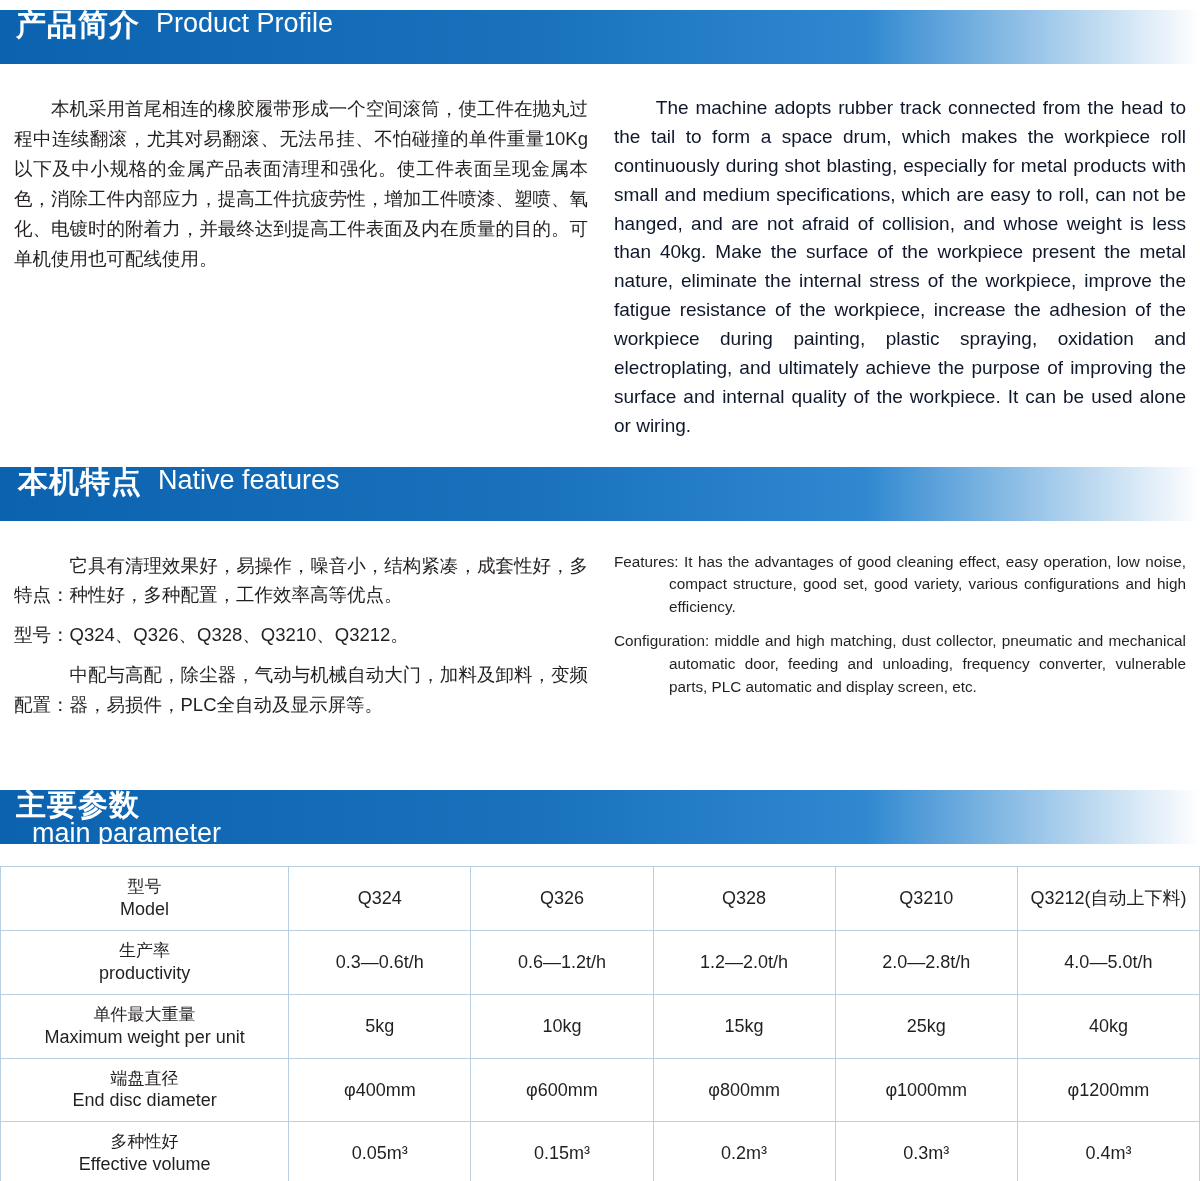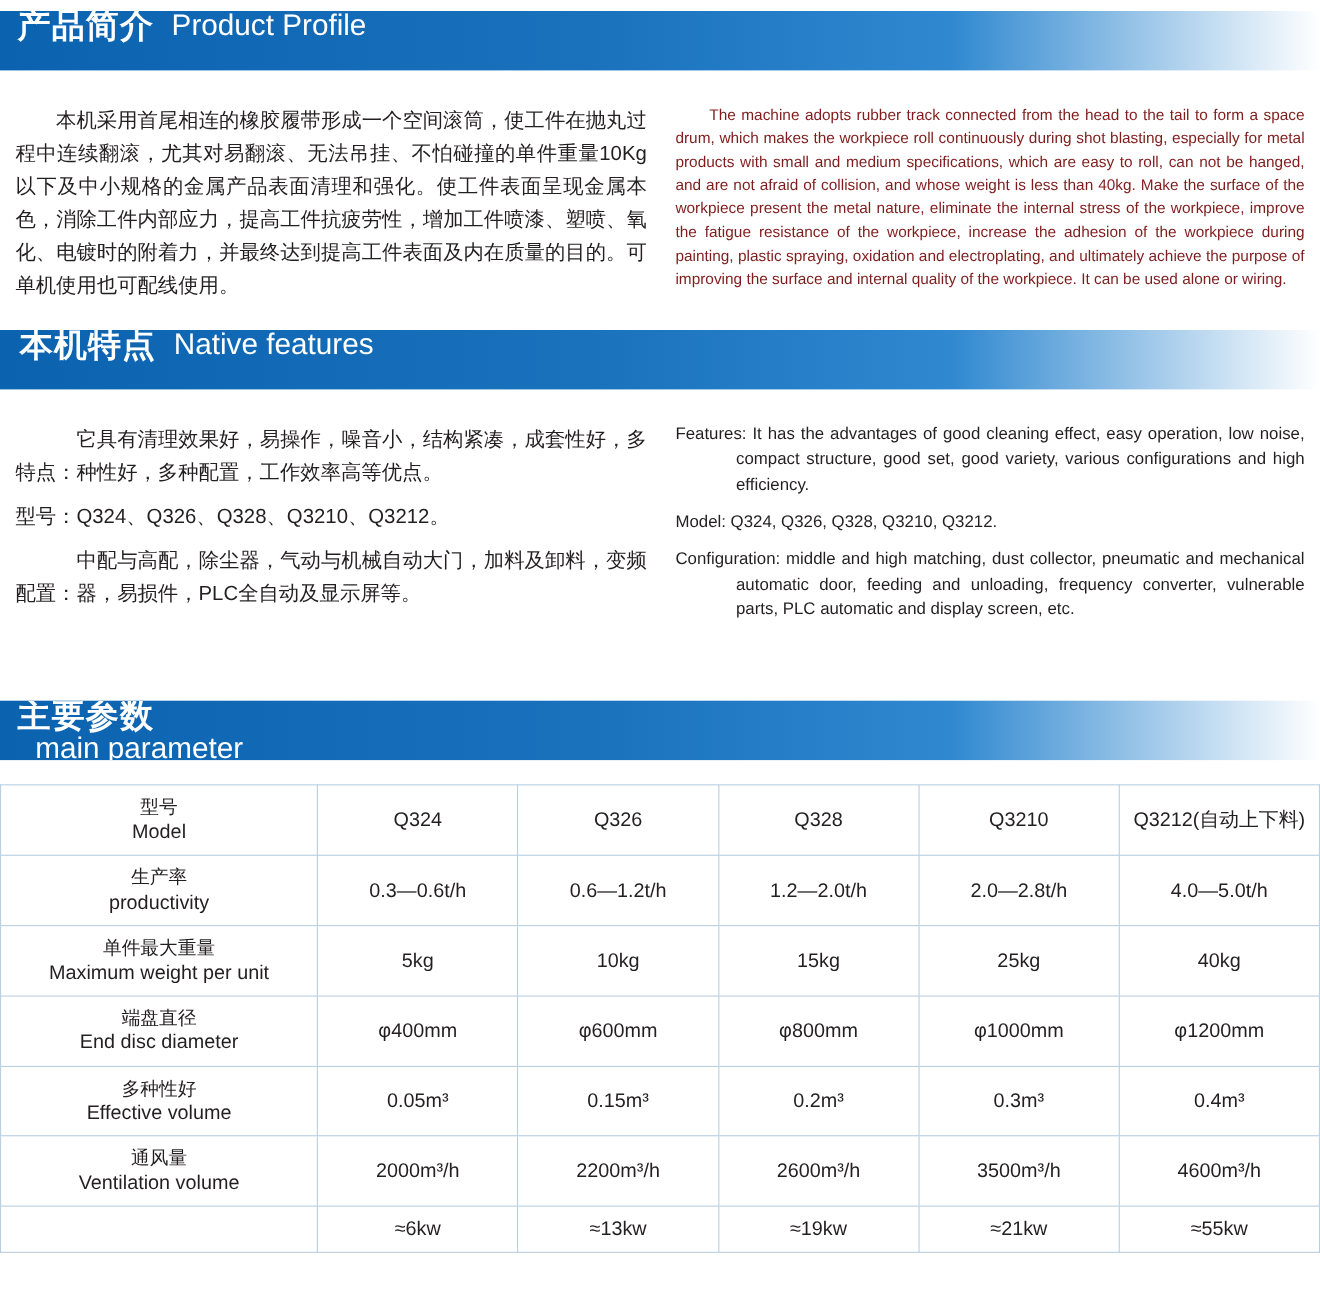--- a/index.html
+++ b/index.html
@@ -59,26 +59,26 @@
   .p-cn {
     font-size: 18.5px;
     line-height: 1.62;
     text-align: justify;
     text-justify: inter-ideograph;
     text-indent: 2em;
     margin: 0;
     color: #231f20;
   }
   .p-en {
-    font-size: 14px;
+    font-size: 19px;
     line-height: 1.52;
     text-align: justify;
     margin: 0;
     text-indent: 2.2em;
-    color: #7f1d1d;
+    color: #0f172a;
   }
 
   
   .feat-cn-list { margin: 0; }
   .feat-cn-row {
     display: flex;
     font-size: 18.5px;
     line-height: 1.62;
     margin-bottom: 10px;
     color: #231f20;
@@ -159,21 +159,20 @@
       <span class="lbl">型号：</span>
       <span class="val">Q324、Q326、Q328、Q3210、Q3212。</span>
     </div>
     <div class="feat-cn-row">
       <span class="lbl">配置：</span>
       <span class="val">中配与高配，除尘器，气动与机械自动大门，加料及卸料，变频器，易损件，PLC全自动及显示屏等。</span>
     </div>
   </div>
   <div class="col-en feat-en-list">
     <div class="feat-en-row">Features: It has the advantages of good cleaning effect, easy operation, low noise, compact structure, good set, good variety, various configurations and high efficiency.</div>
-    <div class="feat-en-row">Model: Q324, Q326, Q328, Q3210, Q3212.</div>
     <div class="feat-en-row">Configuration: middle and high matching, dust collector, pneumatic and mechanical automatic door, feeding and unloading, frequency converter, vulnerable parts, PLC automatic and display screen, etc.</div>
   </div>
 </div>
 
 <div class="section-bar" id="bar-params">
   <span class="cn">主要参数</span>
   <span class="en">main parameter</span>
 </div>
 
 <div class="table-wrap">

